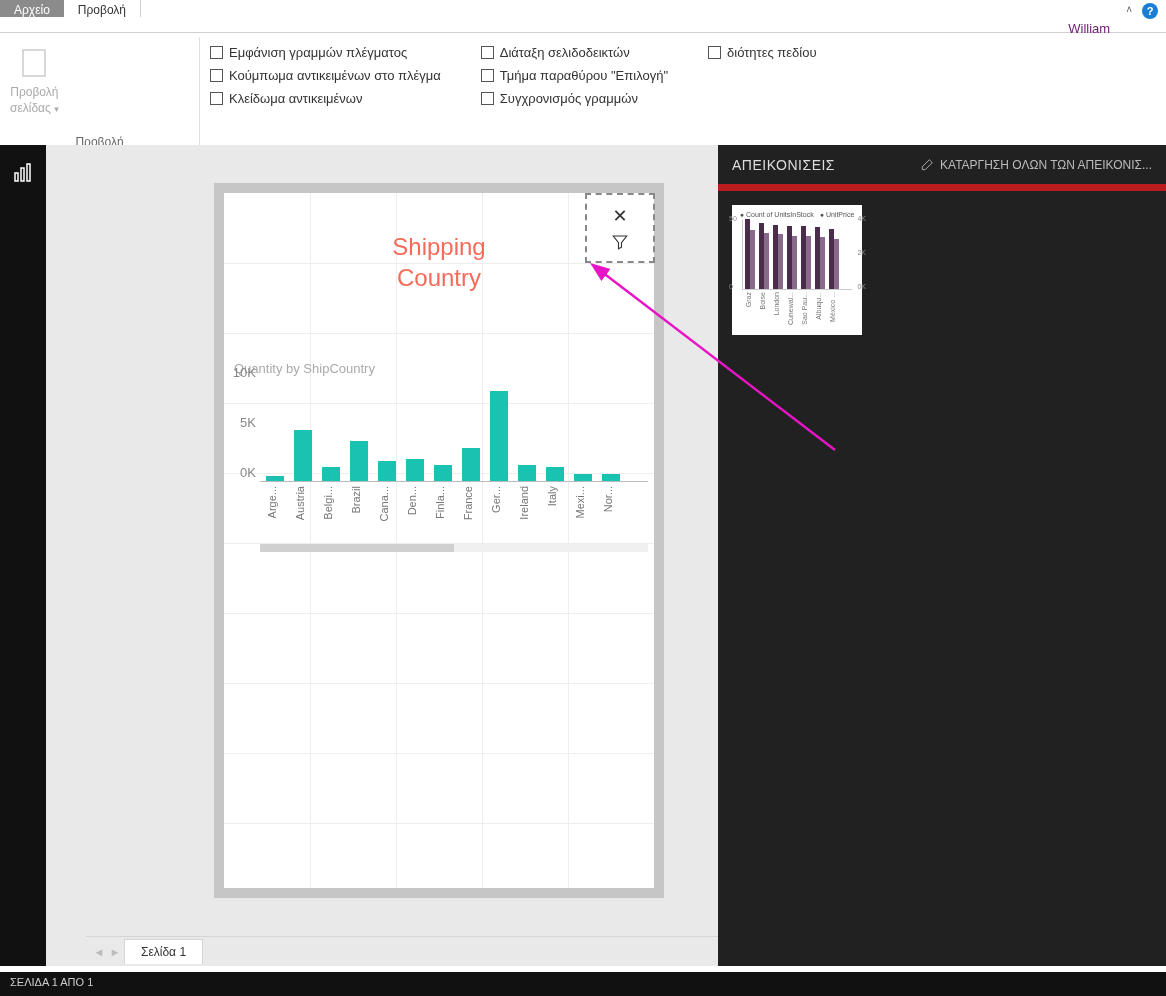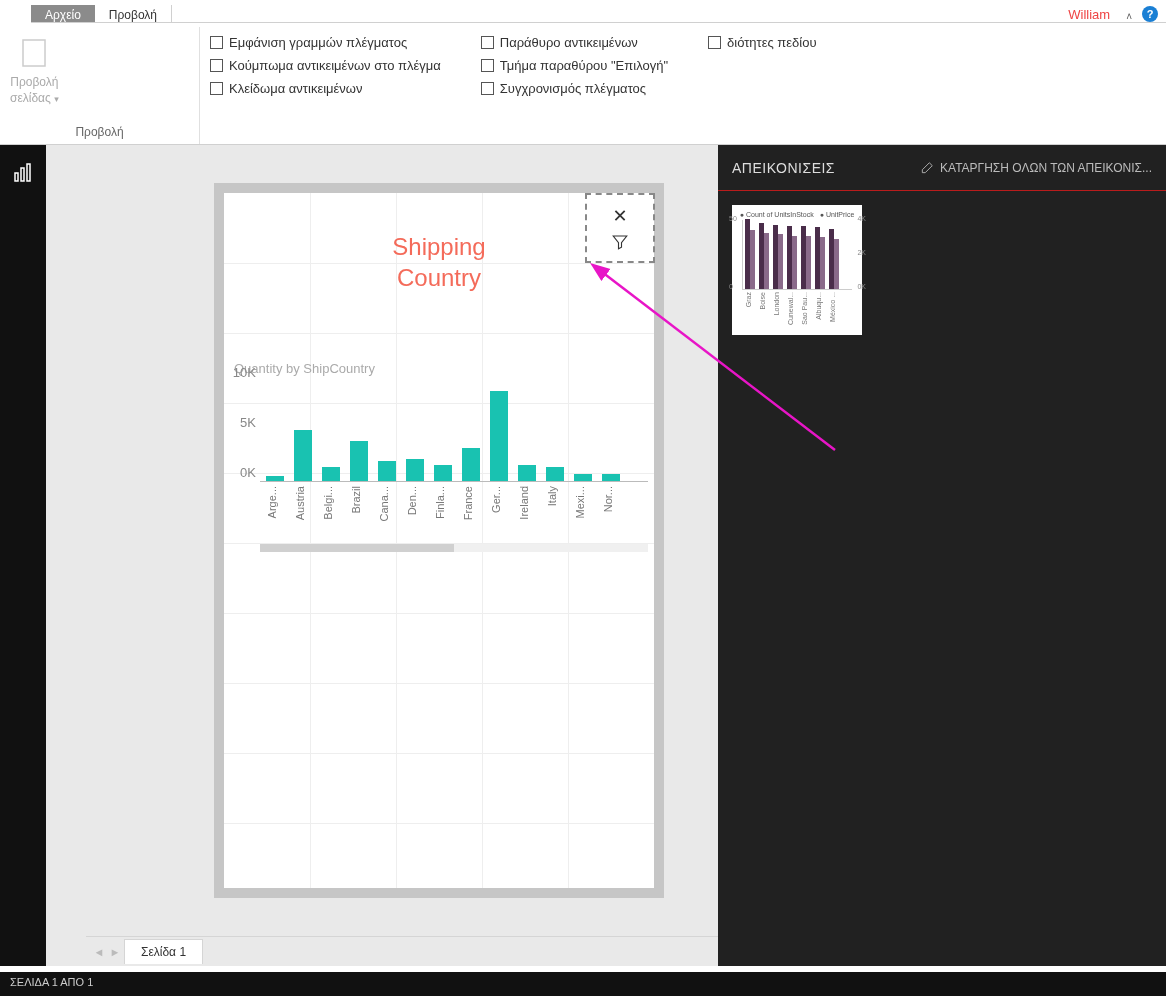--- a/index.html
+++ b/index.html
@@ -1,23 +1,23 @@
 <!DOCTYPE html>
 <html><head>
 <meta charset="utf-8">
 <style>
 * { margin:0; padding:0; box-sizing:border-box; font-family:"Segoe UI",Arial,sans-serif; }
 body { width:1166px; height:996px; background:#fff; overflow:hidden; position:relative; }
 
 
-.titlebar { height:23px; background:#fff; border-bottom:1px solid #d0d0d0; display:flex; align-items:flex-end;margin-left:31px; }
+.titlebar { height:33px; background:#fff; border-bottom:1px solid #d0d0d0; display:flex; align-items:flex-start; }
 .titlebar .filetab { background:#8b8b8b; color:#fff; font-size:12px; padding:3px 14px 0; }
 .titlebar .activetab { background:#fff; color:#333; font-size:12px; padding:3px 14px 0; border-right:1px solid #d0d0d0; }
 .titlebar .spacer { flex:1; }
-.titlebar .user { font-size:13px; color:#ef4444; padding:3px 10px 0; }
+.titlebar .user { font-size:13px; color:#701a75; padding:21px 10px 0; }
 .titlebar .caret { font-size:10px; color:#555; padding:4px 6px 0; }
 .titlebar .help { width:16px; height:16px; border-radius:50%; background:#1a7fd4; color:#fff; font-size:11px; font-weight:bold; text-align:center; line-height:16px; margin:3px 8px 0 4px; }
 
 
 .ribbon { height:122px; border-bottom:1px solid #d0d0d0; display:flex; padding-top:4px; }
 .rgroup { border-right:1px solid #e0e0e0; padding:6px 10px 2px; display:flex; flex-direction:column; }
 .rgroup .btns { flex:1; display:flex; align-items:flex-start; gap:14px; }
 .rgroup .label { text-align:center; font-size:12px; color:#666; padding-bottom:3px; }
 .bigbtn { text-align:center; font-size:12px; color:#333; line-height:1.3; }
 .bigbtn .bicon { width:48px; height:40px; margin:0 auto 2px; display:flex; align-items:center; justify-content:center; }
@@ -52,21 +52,21 @@
 .xscroll { margin-left:30px; margin-top:2px; height:8px; background:#f0f0f0; position:relative; }
 .xscroll .thumb { position:absolute; top:0; bottom:0; left:0; width:50%; background:#d0d0d0; }
 
 
 .pagetabs { position:absolute; left:40px; right:0; bottom:0; height:30px; background:#e9e9e9; border-top:1px solid #d5d5d5; display:flex; align-items:center; gap:2px; padding-left:6px; }
 .ptarrow { width:14px; text-align:center; color:#bbb; font-size:11px; }
 .ptab { background:#fff; border:1px solid #d5d5d5; border-bottom:none; padding:5px 16px; font-size:12px; color:#333; }
 
 
 .rightpanel { width:448px; background:#212121; color:#ccc; display:flex; flex-direction:column; }
-.rphdr { height:46px; display:flex; align-items:center; justify-content:space-between; padding:0 14px; border-bottom:1px solid #b91c1c; }
+.rphdr { height:46px; display:flex; align-items:center; justify-content:space-between; padding:0 14px; border-bottom:7px solid #b91c1c; }
 .rphdr .ttl { font-size:14px; letter-spacing:0.5px; color:#ddd; }
 .rphdr .clearall { font-size:12px; color:#bbb; display:flex; align-items:center; gap:6px; white-space:nowrap; }
 .eraser { width:14px; height:14px; }
 .thumb-vis { margin:14px; width:130px; height:130px; background:#fff; padding:6px 4px 2px; }
 .tv-legend { font-size:7px; color:#555; display:flex; gap:6px; justify-content:center; margin-bottom:2px; }
 .tv-legend span::before { content:"●"; margin-right:2px; }
 .tv-plot { position:relative; height:70px; border-left:1px solid #ccc; border-bottom:1px solid #ccc; margin:0 6px; }
 .tv-bar { position:absolute; bottom:0; width:10px; background:#4a2d4a; }
 .tv-bar2 { position:absolute; bottom:0; width:10px; background:#8a6a8a; }
 .tv-ytick { position:absolute; left:-14px; font-size:7px; color:#888; transform:translateY(-50%); }
@@ -119,29 +119,29 @@
             <span>Κούμπωμα αντικειμένων στο πλέγμα</span>
           </div>
         <div class="ckrow">
             <span class="ckbox"></span>
             <span>Κλείδωμα αντικειμένων</span>
           </div>
       </div>
       <div class="cklist">
         <div class="ckrow">
             <span class="ckbox"></span>
-            <span>Παράθυρο αντικειμένων</span>
+            <span>Διάταξη σελιδοδεικτών</span>
           </div>
         <div class="ckrow">
             <span class="ckbox"></span>
             <span>Τμήμα παραθύρου "Επιλογή"</span>
           </div>
         <div class="ckrow">
             <span class="ckbox"></span>
-            <span>Συγχρονισμός πλέγματος</span>
+            <span>Συγχρονισμός γραμμών</span>
           </div>
       </div>
       <div class="cklist">
         <div class="ckrow">
             <span class="ckbox"></span>
             <span>διότητες πεδίου</span>
           </div>
       </div>
     </div>
   </div>

